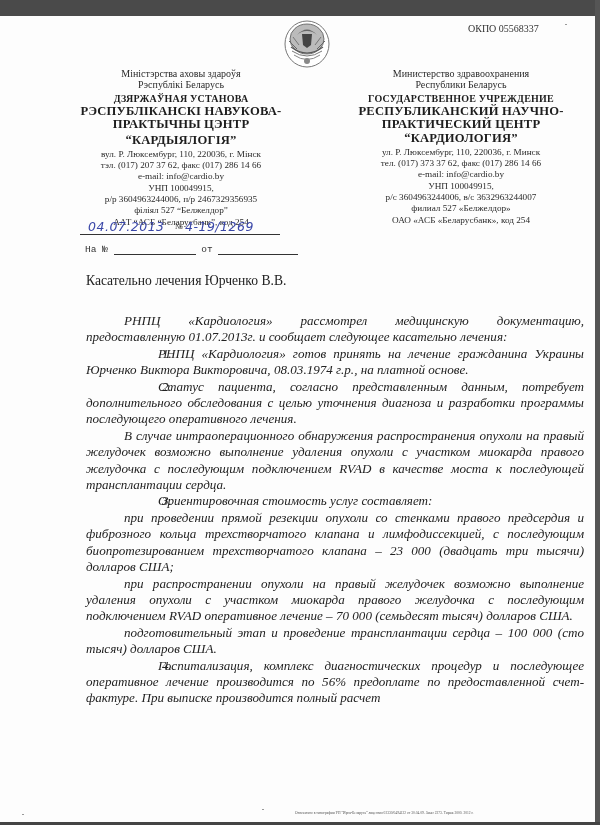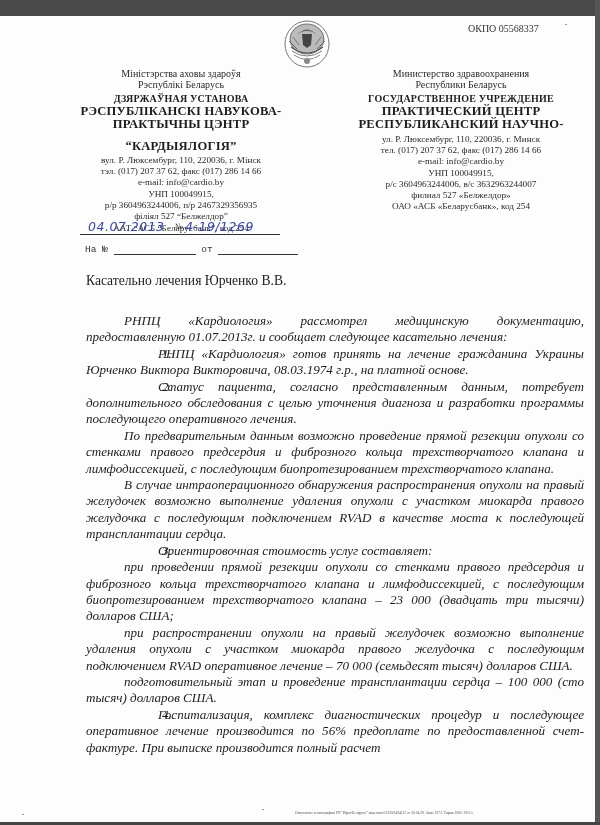--- a/index.html
+++ b/index.html
@@ -95,41 +95,42 @@
     <path d="M10 18 L16 26 M38 18 L32 26" stroke="#777" stroke-width="1"></path>
     <circle cx="24" cy="42" r="3" fill="#888"></circle>
   </svg>
 
   <div class="hdr-col hdr-left">
     <div class="min">Міністэрства аховы здароўя</div>
     <div class="min">Рэспублікі Беларусь</div>
     <div class="org">ДЗЯРЖАЎНАЯ УСТАНОВА</div>
     <div class="org big" style="margin-top:0">РЭСПУБЛІКАНСКІ НАВУКОВА-</div>
     <div class="org big" style="margin-top:0">ПРАКТЫЧНЫ ЦЭНТР</div>
-    <div class="org big" style="margin-top:8px">“КАРДЫЯЛОГІЯ”</div>
+    <div class="org big" style="margin-top:2px">“КАРДЫЯЛОГІЯ”</div>
     <div class="addr">
       <div>вул. Р. Люксембург, 110, 220036, г. Мінск</div>
       <div>тэл. (017) 207 37 62, факс (017) 286 14 66</div>
       <div>e-mail: info@cardio.by</div>
       <div>УНП 100049915,</div>
       <div>р/р 3604963244006,  п/р 2467329356935</div>
       <div>філіял 527 “Белжелдор”</div>
       <div>ААТ “АСБ “Беларусбанк”, код 254</div>
     </div>
   </div>
 
   <div class="hdr-col hdr-right">
     <div class="min">Министерство здравоохранения</div>
     <div class="min">Республики Беларусь</div>
     <div class="org">ГОСУДАРСТВЕННОЕ УЧРЕЖДЕНИЕ</div>
+    <div class="org big" style="margin-top:0">РЕСПУБЛИКАНСКИЙ НАУЧНО-</div>
     <div class="org big" style="margin-top:0">ПРАКТИЧЕСКИЙ ЦЕНТР</div>
-    <div class="org big" style="margin-top:0">РЕСПУБЛИКАНСКИЙ НАУЧНО-</div>
+    <div class="org big" style="margin-top:0">“КАРДИОЛОГИЯ”</div>
     <div class="addr">
       <div>ул. Р. Люксембург, 110, 220036, г. Минск</div>
-      <div>тел. (017) 207 37 62, факс (017) 286 14 66</div>
+      <div>тел. (017) 373 37 62, факс (017) 286 14 66</div>
       <div>e-mail: info@cardio.by</div>
       <div>УНП 100049915,</div>
       <div>р/с 3604963244006,  в/с 3632963244007</div>
       <div>филиал 527 «Белжелдор»</div>
       <div>ОАО «АСБ «Беларусбанк», код 254</div>
     </div>
   </div>
 
   <div class="reg-line"></div>
   <div class="hand hand-date">04.07.2013</div>
@@ -142,21 +143,20 @@
     <span>от</span>
     <span class="blank" style="width:80px"></span>
   </div>
 
   <div class="subject">Касательно лечения Юрченко В.В.</div>
 
   <div class="body">
     <p>РНПЦ «Кардиология» рассмотрел медицинскую документацию, предоставленную 01.07.2013г. и сообщает следующее касательно лечения:</p>
     <p class="num"><span class="n">1.</span><span>РНПЦ «Кардиология» готов принять на лечение гражданина Украины Юрченко Виктора Викторовича, 08.03.1974 г.р., на платной основе.</span></p>
     <p class="num"><span class="n">2.</span><span>Статус пациента, согласно представленным данным, потребует дополнительного обследования с целью уточнения диагноза и разработки программы последующего оперативного лечения.</span></p>
-    <p>По предварительным данным возможно проведение прямой резекции опухоли со стенками правого предсердия и фиброзного кольца трехстворчатого клапана и лимфодиссекцией, с последующим биопротезированием трехстворчатого клапана.</p>
     <p>В случае интраоперационного обнаружения распространения опухоли на правый желудочек возможно выполнение удаления опухоли с участком миокарда правого желудочка с последующим подключением RVAD в качестве моста к последующей трансплантации сердца.</p>
     <p class="num"><span class="n">3.</span><span>Ориентировочная стоимость услуг составляет:</span></p>
     <p>при проведении прямой резекции опухоли со стенками правого предсердия и фиброзного кольца трехстворчатого клапана и лимфодиссекцией, с последующим биопротезированием трехстворчатого клапана – 23 000 (двадцать три тысячи) долларов США;</p>
     <p>при распространении опухоли на правый желудочек возможно выполнение удаления опухоли с участком миокарда правого желудочка с последующим подключением RVAD оперативное лечение – 70 000 (семьдесят тысяч) долларов США.</p>
     <p>подготовительный этап и проведение трансплантации сердца – 100 000 (сто тысяч) долларов США.</p>
     <p class="num"><span class="n">4.</span><span>Госпитализация, комплекс диагностических процедур и последующее оперативное лечение производится по 56% предоплате по предоставленной счет-фактуре. При выписке производится полный расчет</span></p>
   </div>
 
   <div class="footer-print">Отпечатано в типографии УП “Ирна-Беларусь” лицензия 02330/0494122 от 30.04.09. Заказ 2273. Тираж 3000. 2012 г.</div>
 

